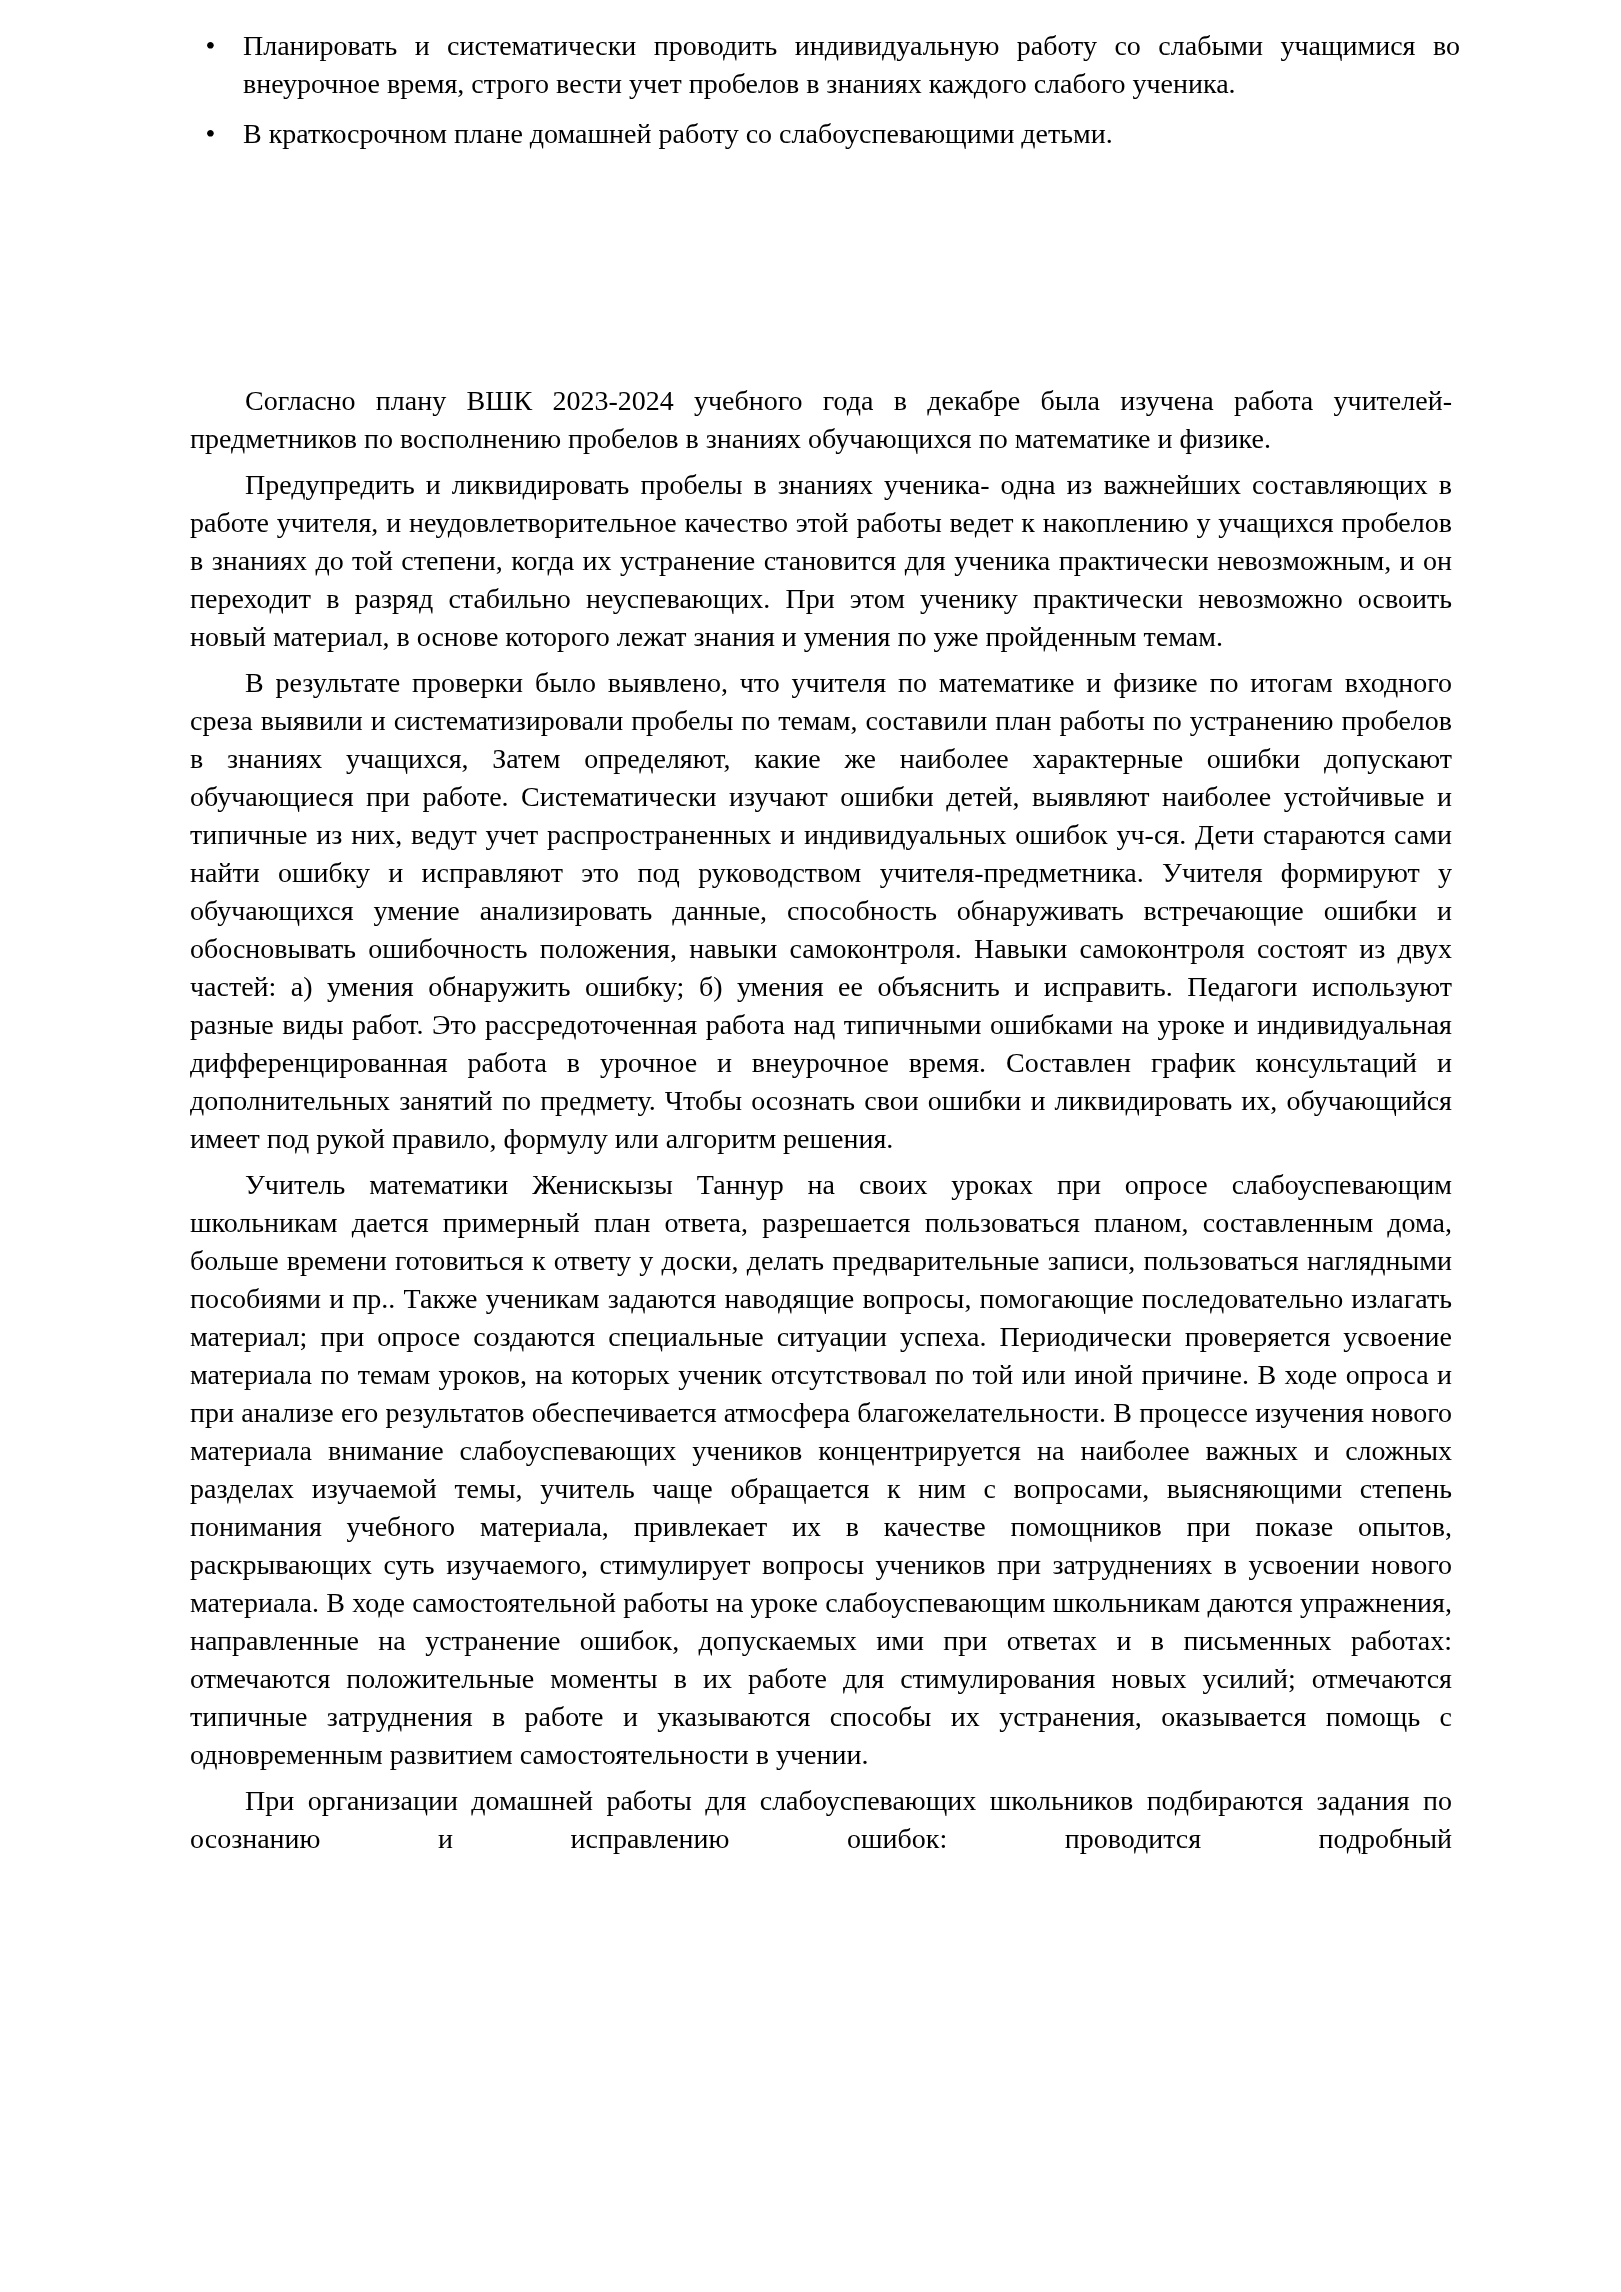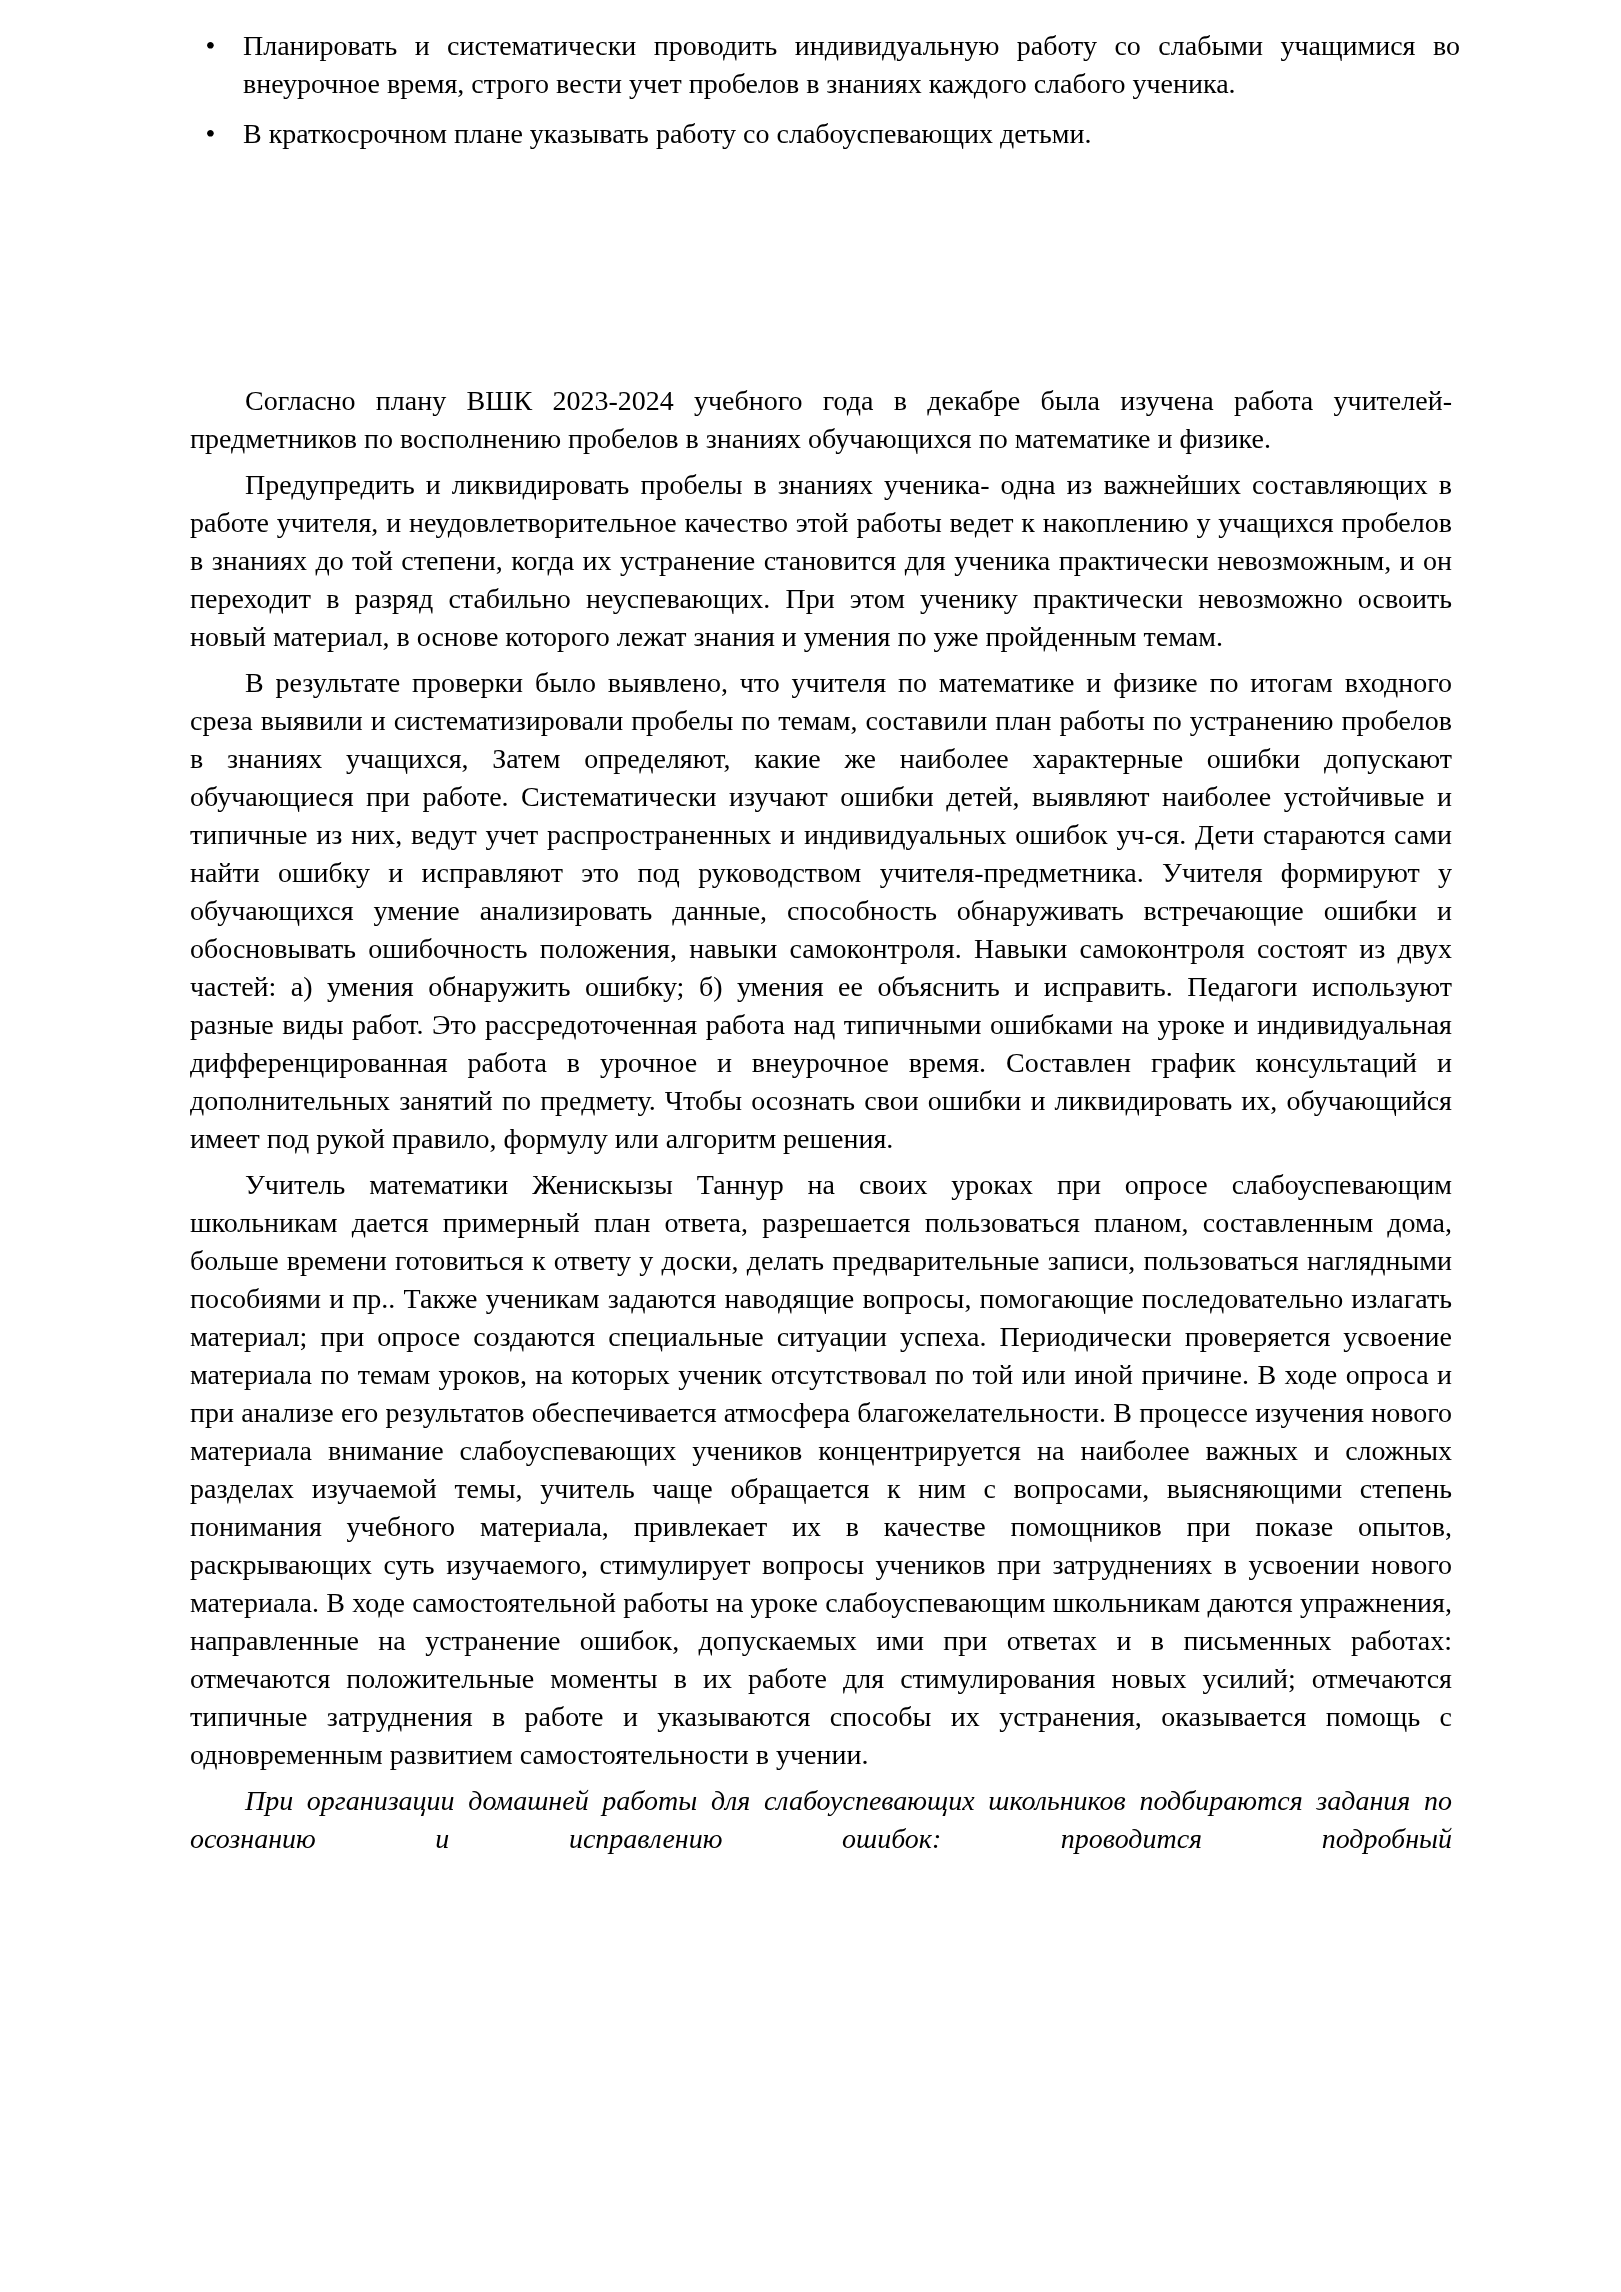--- a/index.html
+++ b/index.html
@@ -40,36 +40,35 @@
   .paragraphs {
     margin-top: 229px;
   }
   .paragraphs p {
     margin: 8px;
     text-align: justify;
     text-indent: 55px;
   }
   .paragraphs p.force-justify {
     text-align-last: justify;
-    font-style: italic;
   }
 </style>
 </head>
 <body>
 
 <div class="page">
 
   <ul class="bullet-list">
     <li>
       <span class="bullet-marker">•</span>
       <span>Планировать и систематически проводить индивидуальную работу со слабыми учащимися во внеурочное время, строго вести учет пробелов в знаниях каждого слабого ученика.</span>
     </li>
     <li>
       <span class="bullet-marker">•</span>
-      <span>В краткосрочном плане указывать работу со слабоуспевающих детьми.</span>
+      <span>В краткосрочном плане домашней работу со слабоуспевающими детьми.</span>
     </li>
   </ul>
 
   <div class="paragraphs">
     <p>Согласно плану ВШК 2023-2024 учебного года в декабре была изучена работа учителей- предметников по восполнению пробелов в знаниях обучающихся по математике и физике.</p>
     <p>Предупредить и ликвидировать пробелы в знаниях ученика- одна из важнейших составляющих в работе учителя, и неудовлетворительное качество этой работы ведет к накоплению у учащихся пробелов в знаниях до той степени, когда их устранение становится для ученика практически невозможным, и он переходит в разряд стабильно неуспевающих. При этом ученику практически невозможно освоить новый материал, в основе которого лежат знания и умения по уже пройденным темам.</p>
     <p>В результате проверки было выявлено, что учителя по математике и физике по итогам входного среза выявили и систематизировали пробелы по темам, составили план работы по устранению пробелов в знаниях учащихся, Затем определяют, какие же наиболее характерные ошибки допускают обучающиеся при работе. Систематически изучают ошибки детей, выявляют наиболее устойчивые и типичные из них, ведут учет распространенных и индивидуальных ошибок уч-ся. Дети стараются сами найти ошибку и исправляют это под руководством учителя-предметника. Учителя формируют у обучающихся умение анализировать данные, способность обнаруживать встречающие ошибки и обосновывать ошибочность положения, навыки самоконтроля. Навыки самоконтроля состоят из двух частей: а) умения обнаружить ошибку; б) умения ее объяснить и исправить. Педагоги используют разные виды работ. Это рассредоточенная работа над типичными ошибками на уроке и индивидуальная дифференцированная работа в урочное и внеурочное время. Составлен график консультаций и дополнительных занятий по предмету. Чтобы осознать свои ошибки и ликвидировать их, обучающийся имеет под рукой правило, формулу или алгоритм решения.</p>
     <p>Учитель математики Женискызы Таннур на своих уроках при опросе слабоуспевающим школьникам дается примерный план ответа, разрешается пользоваться планом, составленным дома, больше времени готовиться к ответу у доски, делать предварительные записи, пользоваться наглядными пособиями и пр.. Также ученикам задаются наводящие вопросы, помогающие последовательно излагать материал; при опросе создаются специальные ситуации успеха. Периодически проверяется усвоение материала по темам уроков, на которых ученик отсутствовал по той или иной причине. В ходе опроса и при анализе его результатов обеспечивается атмосфера благожелательности. В процессе изучения нового материала внимание слабоуспевающих учеников концентрируется на наиболее важных и сложных разделах изучаемой темы, учитель чаще обращается к ним с вопросами, выясняющими степень понимания учебного материала, привлекает их в качестве помощников при показе опытов, раскрывающих суть изучаемого, стимулирует вопросы учеников при затруднениях в усвоении нового материала. В ходе самостоятельной работы на уроке слабоуспевающим школьникам даются упражнения, направленные на устранение ошибок, допускаемых ими при ответах и в письменных работах: отмечаются положительные моменты в их работе для стимулирования новых усилий; отмечаются типичные затруднения в работе и указываются способы их устранения, оказывается помощь с одновременным развитием самостоятельности в учении.</p>
     <p class="force-justify">При организации домашней работы для слабоуспевающих школьников подбираются задания по осознанию и исправлению ошибок: проводится подробный</p>
   </div>

